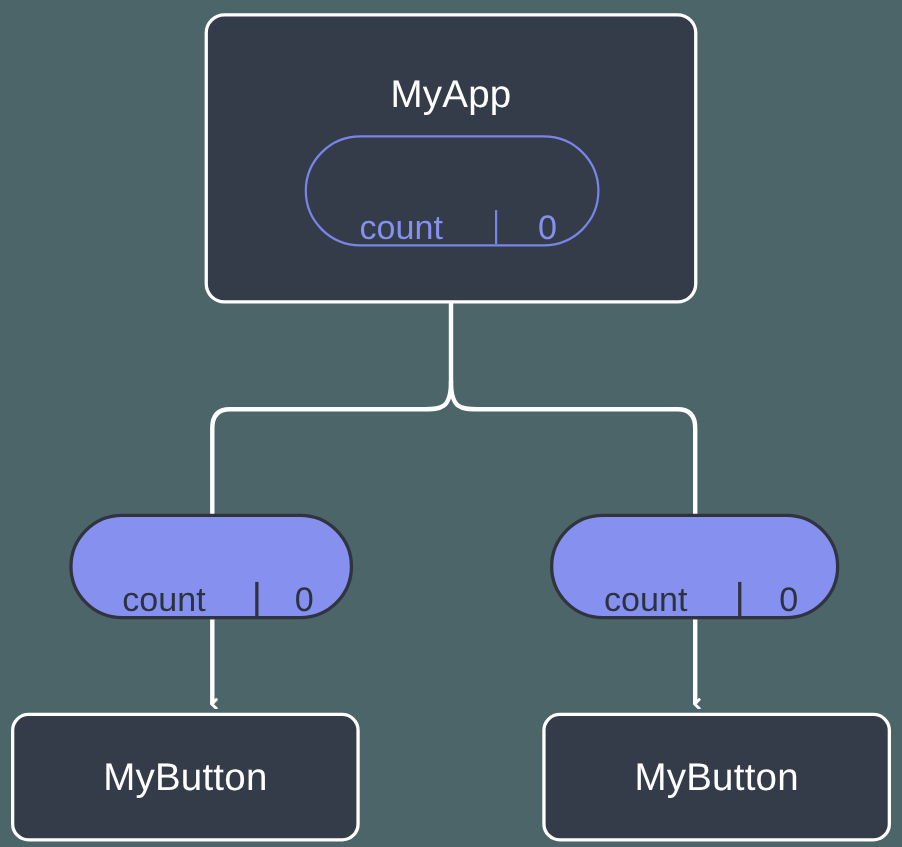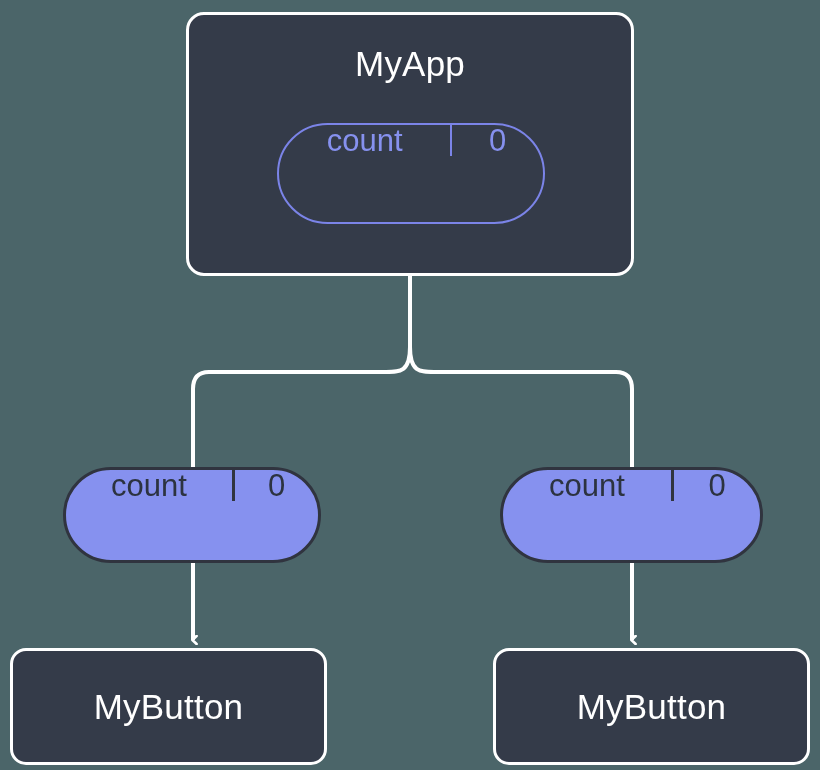--- a/index.html
+++ b/index.html
@@ -49,21 +49,21 @@
   }
 
   #node-myapp {
     left: 186px;
     top: 12px;
     width: 448px;
     height: 264px;
     border-radius: 18px;
     justify-content: flex-start;
   }
-  #node-myapp .comp-title { margin-top: 31px; }
+  #node-myapp .comp-title { margin-top: 53px; }
 
   #node-mybutton-left {
     left: 10px;
     top: 648px;
     width: 317px;
     height: 117px;
     justify-content: center;
   }
   #node-mybutton-right {
     left: 493px;
@@ -71,21 +71,21 @@
     width: 317px;
     height: 117px;
     justify-content: center;
   }
 
   
   .pill {
     position: absolute;
     box-sizing: border-box;
     display: flex;
-    align-items: flex-start;
+    align-items: flex-end;
     border-radius: 999px;
     overflow: hidden;
   }
   .pill .pill-key,
   .pill .pill-val {
     display: flex;
     align-items: center;
     justify-content: center;
     font-size: 31px;
     line-height: 1;

